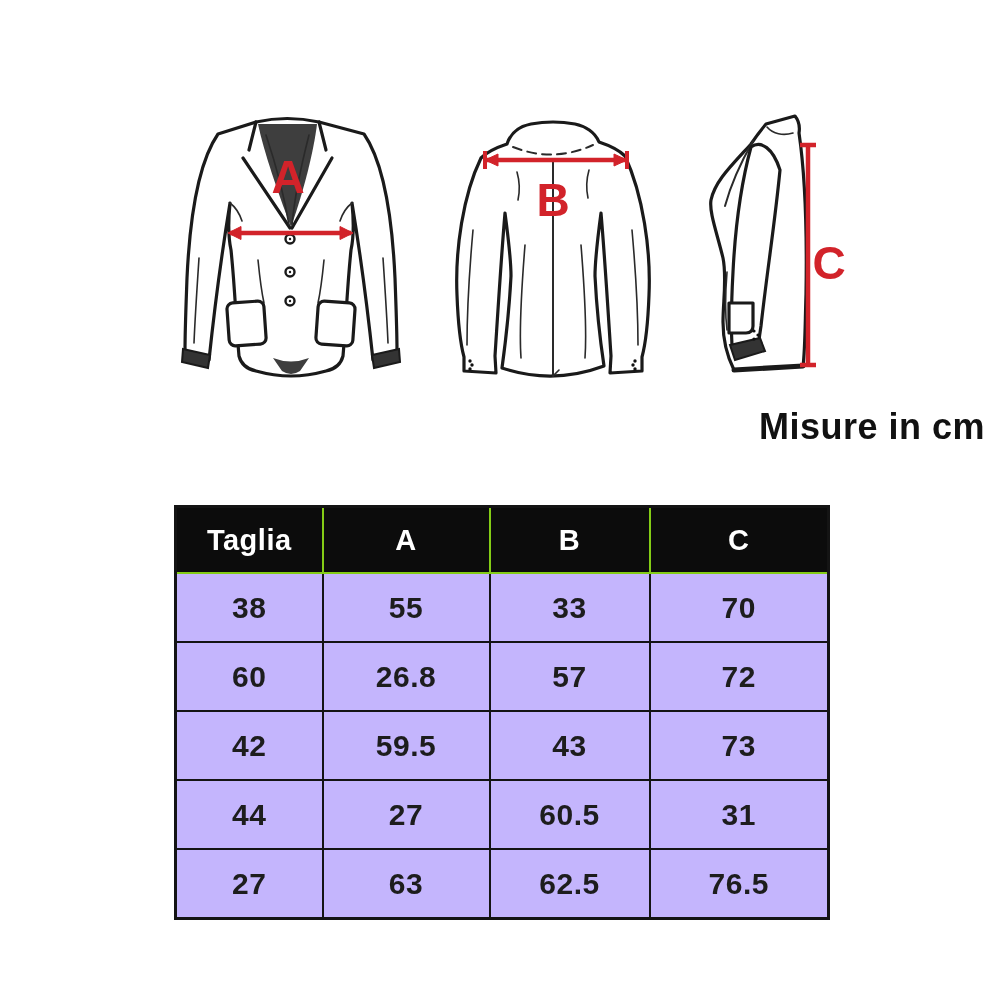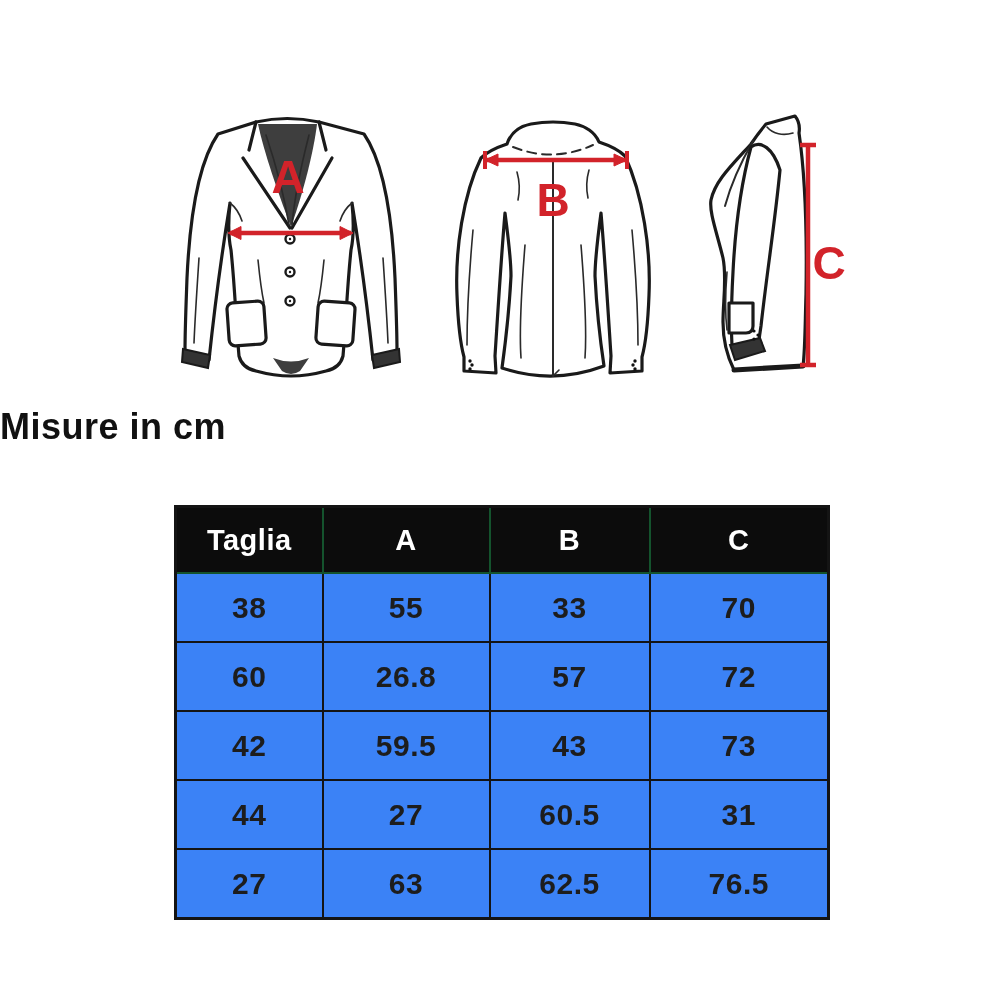--- a/index.html
+++ b/index.html
@@ -6,33 +6,33 @@
   .canvas{
     position:relative;width:1000px;height:1000px;background:#ffffff;overflow:hidden;
     font-family:"Liberation Sans","DejaVu Sans",sans-serif;color:#1d1d1d;
   }
   .diagram-svg{position:absolute;}
   .svg-front{left:178px;top:108px;}
   .svg-back{left:445px;top:110px;}
   .svg-side{left:693px;top:112px;}
   .page-title{
     position:absolute;left:0;top:404px;width:985px;height:46px;line-height:46px;
-    text-align:left;font-size:36px;font-weight:bold;color:#111111;letter-spacing:.5px;
+    text-align:right;font-size:36px;font-weight:bold;color:#111111;letter-spacing:.5px;
   }
   table.size-table{
     position:absolute;left:174px;top:505px;width:653px;
     border-collapse:collapse;table-layout:fixed;
     border:3px solid #141414;
   }
   table.size-table th{
     background:#0c0c0c;color:#ffffff;height:62px;font-size:29px;font-weight:bold;
-    text-align:center;vertical-align:middle;border:2px solid #14532d;letter-spacing:.5px;
+    text-align:center;vertical-align:middle;border:2px solid #84cc16;letter-spacing:.5px;
   }
   table.size-table td{
-    height:65px;border:2px solid #141414;background:#3b82f6;
+    height:65px;border:2px solid #141414;background:#c4b5fd;
     text-align:center;vertical-align:middle;font-size:30px;font-weight:bold;color:#1d1d1d;
     letter-spacing:.5px;
   }
   .outline{fill:none;stroke:#1a1a1a;stroke-width:3.2;stroke-linecap:round;stroke-linejoin:round;}
   .fillwhite{fill:#ffffff;stroke:#1a1a1a;stroke-width:3.2;stroke-linecap:round;stroke-linejoin:round;}
   .thin{fill:none;stroke:#2a2a2a;stroke-width:1.6;stroke-linecap:round;}
   .seam{fill:none;stroke:#2a2a2a;stroke-width:2;stroke-linecap:round;}
   .dark{fill:#3e3e3e;stroke:none;}
   .cuffdark{fill:#333333;stroke:#1a1a1a;stroke-width:2;}
   .measure-line{stroke-width:4.5;fill:none;stroke-linecap:butt;}

